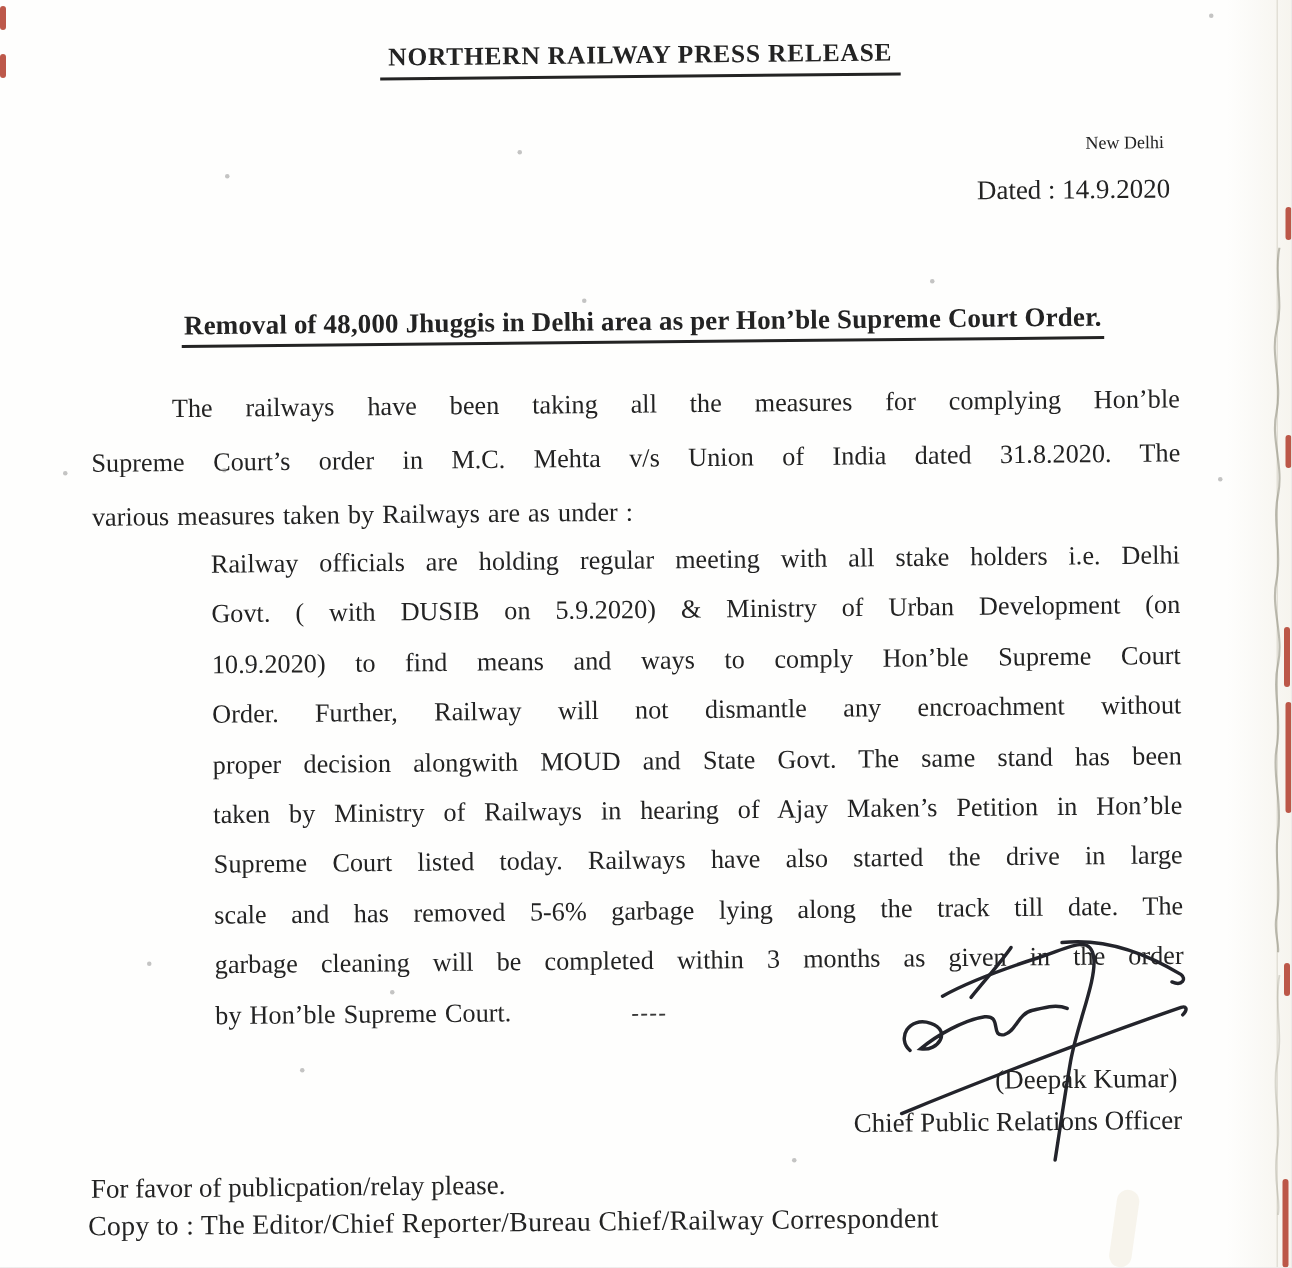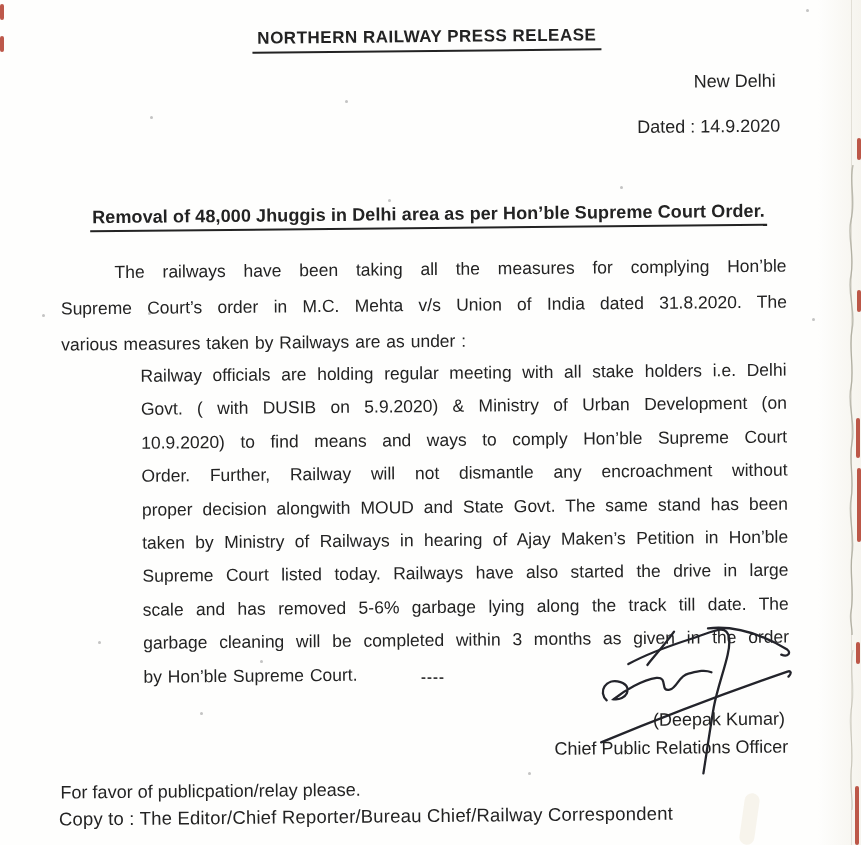--- a/index.html
+++ b/index.html
@@ -2,39 +2,39 @@
 <html style="--ink: #232323; --signature_ink: #23242b; --edge_mark: #b23b2a;"><head>
 <meta charset="utf-8">
 <style>
   html,body{margin:0;padding:0;background:#e8e8e8;}
   .paper{
     position:relative;
     width:861px;height:845px;
     margin:0 auto;
     background:linear-gradient(90deg,#fefefd 0%,#fefefd 95%,#f6f4ee 100%);
     overflow:hidden;
-    font-family:Liberation Sans, sans-serif;
+    font-family:Liberation Serif, serif;
     color:var(--ink,#232323);
   }
   .content{
     position:absolute;inset:0;
     transform:rotate(-0.55deg);
     transform-origin:430px 420px;
   }
   .doc-title{
     position:absolute;top:27px;left:0;right:0;
     text-align:center;
   }
   .doc-title span{
     display:inline-block;
     font-size:17px;font-weight:bold;letter-spacing:.5px;
     border-bottom:2px solid var(--ink,#232323);
     padding:0 5px 3px 5px;
   }
-  .place-line{position:absolute;top:74px;right:82px;font-size:18px;}
+  .place-line{position:absolute;top:91px;right:82px;font-size:12px;}
   .date-line{position:absolute;top:119px;right:78px;font-size:18px;}
   .subject-heading{position:absolute;top:204px;left:0;right:0;text-align:center;}
   .subject-heading span{
     display:inline-block;font-size:18px;font-weight:bold;letter-spacing:.1px;
     border-bottom:2px solid var(--ink,#232323);
     padding:0 2px 2px 2px;
   }
   .intro{position:absolute;left:62px;top:251px;width:726px;font-size:17.5px;line-height:36px;}
   .intro .ln{text-align:justify;text-align-last:justify;word-spacing:1px;}
   .intro .ln.first{text-indent:54px;}

